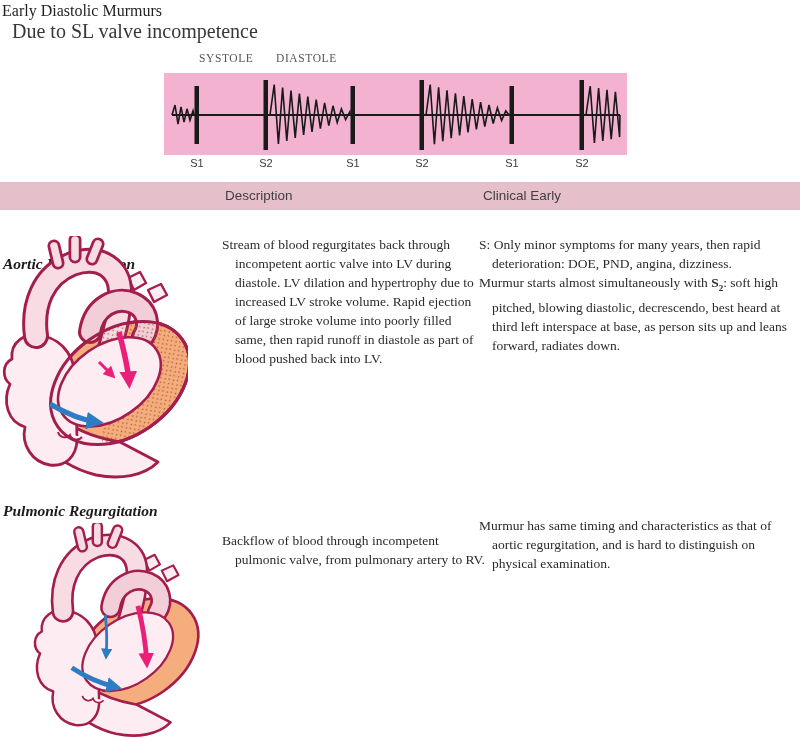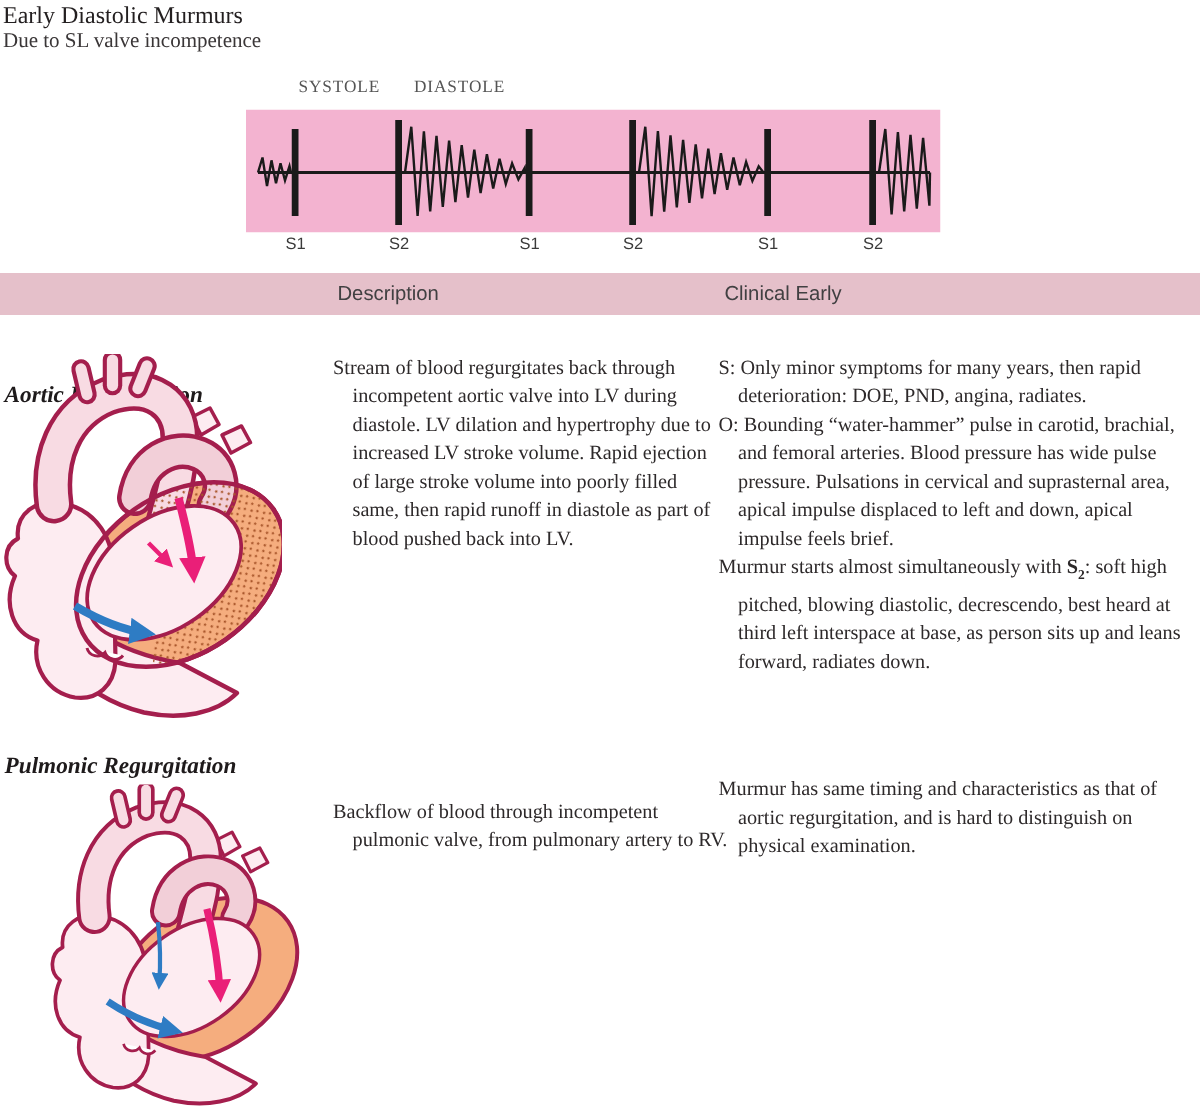--- a/index.html
+++ b/index.html
@@ -3,21 +3,21 @@
 <meta charset="utf-8">
 <style>
   * { margin:0; padding:0; box-sizing:border-box; }
   html,body { width:800px; height:740px; background:#ffffff; overflow:hidden; }
   body { position:relative; font-family:"Liberation Serif", serif; color:#2b2728; }
 
   .abs { position:absolute; }
 
   
   .page-title { left:2px; top:2px; font-size:16px; font-weight:normal; color:#231f20; }
-  .page-subtitle { left:2px; top:20px; font-size:14px; color:#3a3637; }
+  .page-subtitle { left:12px; top:20px; font-size:20px; color:#3a3637; }
 
   
   .phase-label { top:52px; font-family:Liberation Serif, serif; font-size:11.5px; color:#555; letter-spacing:.6px; }
   .phase-systole { left:199px; }
   .phase-diastole { left:276px; }
   .phono-band { left:164px; top:73px; width:463px; height:82px; }
   .sound-label { top:157px; transform:translateX(-50%); font-family:"Liberation Sans", sans-serif; font-size:11px; color:#3a3a3a; }
 
   
   .table-header { left:0; top:182px; width:800px; height:28px; background:#e5c0ca;text-align:center; }
@@ -158,22 +158,21 @@
   <path d="M117,96 C122,115 126,132 127,146" fill="none" stroke="#ea1f78" stroke-width="5.5" marker-end="url(#mAr)"></path>
   <path d="M97,126 L110,139" fill="none" stroke="#ea1f78" stroke-width="3" marker-end="url(#mArS)"></path>
   <path d="M48,168 C65,178 80,184 95,186" fill="none" stroke="#2e7cc4" stroke-width="5.5" marker-end="url(#bAr)"></path>
 </svg>
 
 <div class="abs body-col desc-1">
   <p>Stream of blood regurgitates back through incompetent aortic valve into LV during diastole. LV dilation and hypertrophy due to increased LV stroke volume. Rapid ejection of large stroke volume into poorly filled same, then rapid runoff in diastole as part of blood pushed back into LV.</p>
 </div>
 
 <div class="abs body-col clin-1">
-  <p>S: Only minor symptoms for many years, then rapid deterioration: DOE, PND, angina, radiates.</p>
-  <p>O: Bounding “water-hammer” pulse in carotid, brachial, and femoral arteries. Blood pressure has wide pulse pressure. Pulsations in cervical and suprasternal area, apical impulse displaced to left and down, apical impulse feels brief.</p>
+  <p>S: Only minor symptoms for many years, then rapid deterioration: DOE, PND, angina, dizziness.</p>
   <p><span>Murmur starts almost simultaneously with </span><span class="s2"><span>S</span><sub>2</sub></span><span>: soft high pitched, blowing diastolic, decrescendo, best heard at third left interspace at base, as person sits up and leans forward, radiates down.</span></p>
 </div>
 
 <div class="abs condition-heading heading-pulmonic">Pulmonic Regurgitation</div>
 
 <svg class="abs heart-2" viewBox="0 0 186 246" preserveAspectRatio="xMidYMin meet">
   <use href="#heartBase"></use>
   <g transform="rotate(-35 118 147)">
     <ellipse cx="110" cy="140" rx="57" ry="37" fill="#fdecf1" stroke="#a41e4d" stroke-width="2.6"></ellipse>
   </g>

